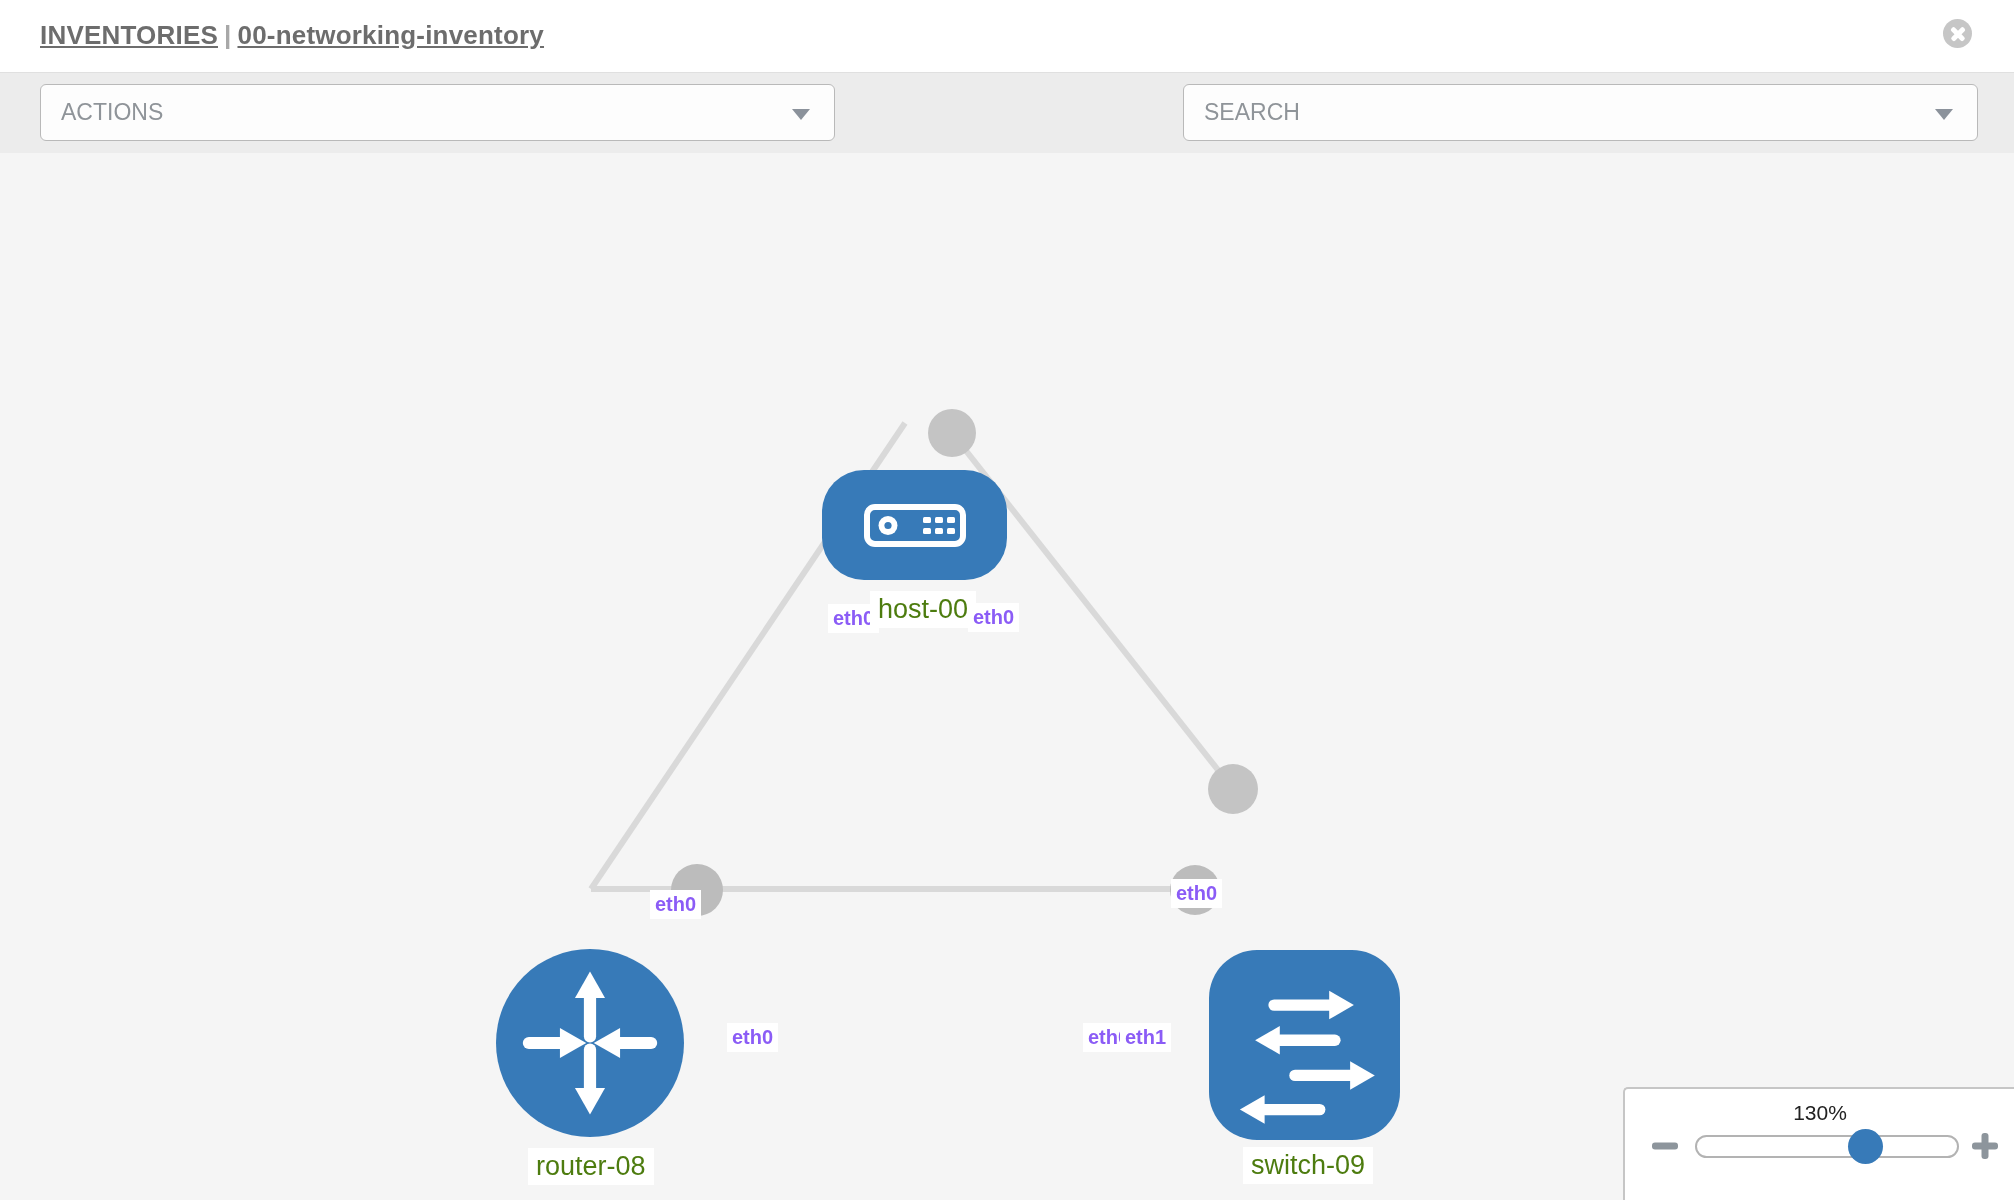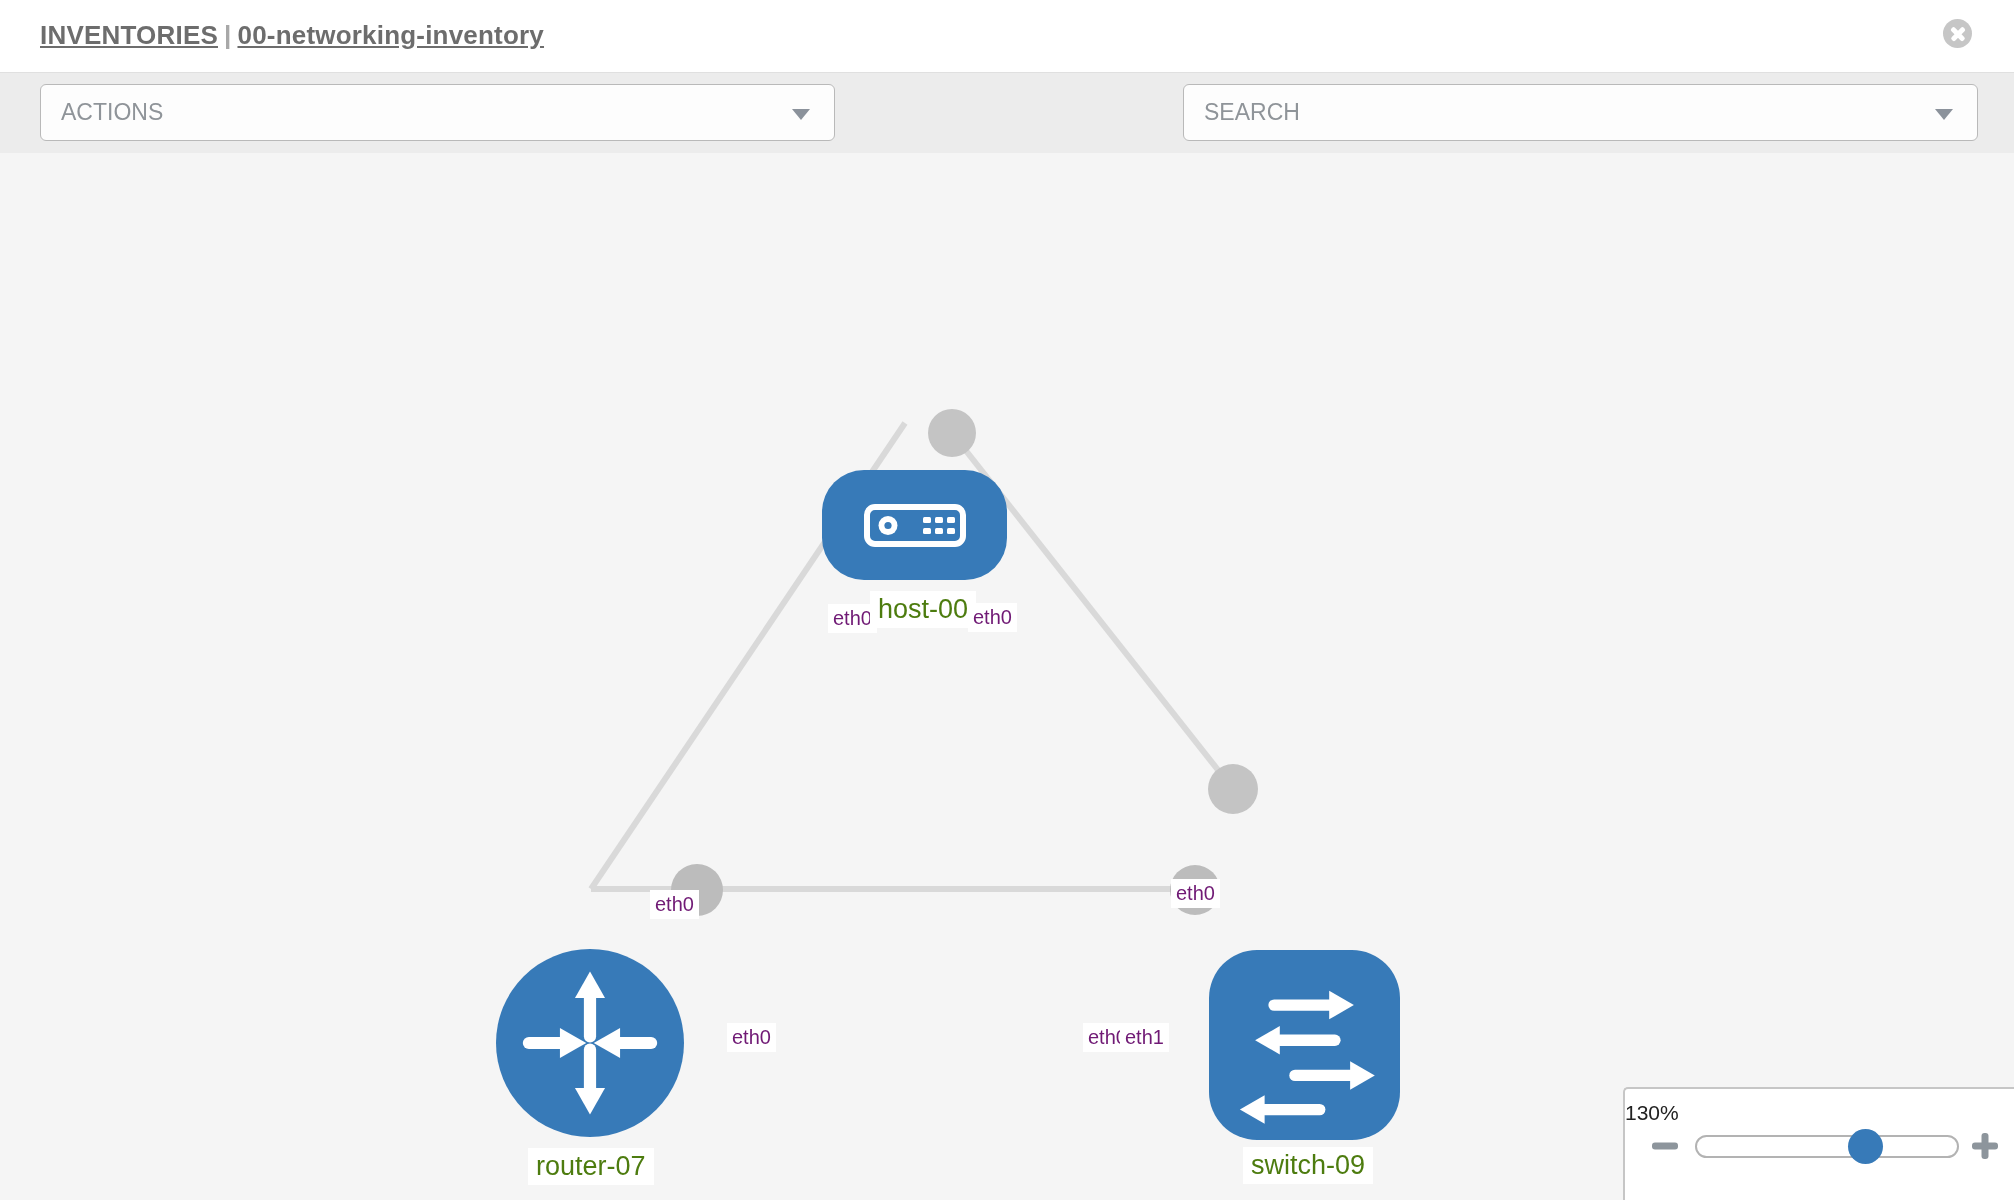--- a/index.html
+++ b/index.html
@@ -44,35 +44,35 @@
   .node-host { left: 822px; top: 317px; width: 185px; height: 110px; border-radius: 42px; }
   .node-router { left: 496px; top: 796px; width: 188px; height: 188px; border-radius: 50%; }
   .node-switch { left: 1209px; top: 797px; width: 191px; height: 190px; border-radius: 48px; }
 
   .node-label { position: absolute; background: #ffffff; color: #4d7c0f;
     font-size: 27px; padding: 3px 8px; white-space: nowrap; }
   .label-host   { left: 870px; top: 438px; }
   .label-router { left: 528px; top: 995px; }
   .label-switch { left: 1243px; top: 994px; }
 
-  .port-label { position: absolute; background: #ffffff; color: #701a75;
-    font-size: 20px; padding: 3px 5px; white-space: nowrap; }
+  .port-label { position: absolute; background: #ffffff; color: #8b5cf6;
+    font-size: 20px; padding: 3px 5px; white-space: nowrap; font-weight: bold; }
   .port-host-left    { left: 828px;  top: 451px; }
   .port-host-right   { left: 968px;  top: 450px; }
   .port-link-rh      { left: 650px;  top: 737px; }
   .port-link-sh      { left: 1171px; top: 726px; }
   .port-router-right { left: 727px;  top: 870px; }
   .port-switch-eth0  { left: 1083px; top: 870px; }
   .port-switch-eth1  { left: 1120px; top: 870px; }
 
   
   .zoom-panel { position: absolute; left: 1623px; top: 1087px; width: 392px; height: 114px;
     background: #ffffff; border: 2px solid #c6c6c6; border-right: none; border-bottom: none;
     border-top-left-radius: 5px; }
-  .zoom-level { position: absolute; left: 0; top: 12px; width: 100%; 
+  .zoom-level { position: absolute; left: 0; top: 12px; width: 100%; text-align: center;
     font-size: 21px; color: #222222; }
   .zoom-minus, .zoom-plus { position: absolute; top: 43px; width: 28px; height: 28px; cursor: pointer; }
   .zoom-minus { left: 26px; } .zoom-plus { left: 346px; }
   .zoom-minus .h, .zoom-plus .h { position: absolute; left: 50%; top: 50%;
     transform: translate(-50%,-50%); width: 26px; height: 7px; background: #8d959c; border-radius: 3px; }
   .zoom-plus .v { position: absolute; left: 50%; top: 50%;
     transform: translate(-50%,-50%); width: 7px; height: 26px; background: #8d959c; border-radius: 3px; }
   .zoom-track { position: absolute; left: 70px; top: 46px; width: 264px; height: 23px;
     background: #ffffff; border: 2px solid #b3b3b3; border-radius: 12px; cursor: pointer; }
   .zoom-handle { position: absolute; left: 223px; top: 40px; width: 35px; height: 35px;
@@ -188,21 +188,21 @@
 
     <div class="port-label port-host-left">eth0</div>
     <div class="port-label port-link-rh">eth0</div>
     <div class="port-label port-link-sh">eth0</div>
     <div class="port-label port-router-right">eth0</div>
     <div class="port-label port-switch-eth0">eth0</div>
     <div class="port-label port-switch-eth1">eth1</div>
 
     <div class="node-label label-host">host-00</div>
     <div class="port-label port-host-right">eth0</div>
-    <div class="node-label label-router">router-07</div>
+    <div class="node-label label-router">router-08</div>
     <div class="node-label label-switch">switch-09</div>
   </div>
 
   <div class="zoom-panel">
     <div class="zoom-level">130%</div>
     <div class="zoom-minus">
         <span class="h"></span>
       </div>
     <div class="zoom-track"></div>
     <div class="zoom-handle"></div>

